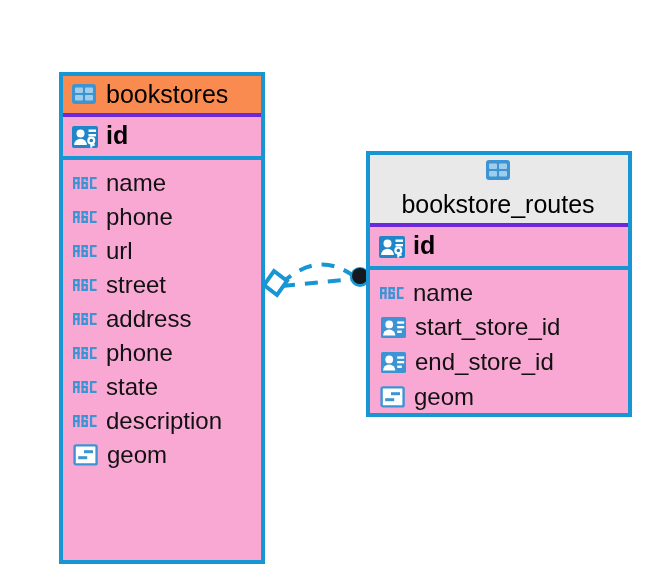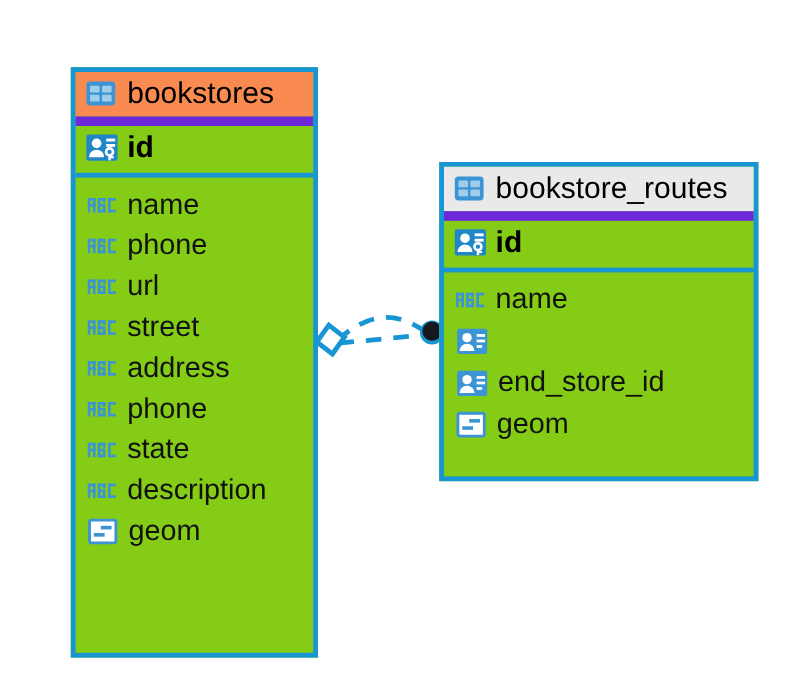--- a/index.html
+++ b/index.html
@@ -10,40 +10,41 @@
     position:relative;
     overflow:hidden;
   }
   .canvas{position:absolute;inset:0;}
 
   
   .entity{
     position:absolute;
     box-sizing:border-box;
     border:4px solid var(--edge,#1896d3);
-    background:#84cc16;
+    background:#f9a8d4;
+    margin-top:16px;
   }
   .entity-header{
     display:flex;align-items:center;gap:9px;
     box-sizing:border-box;
     padding:4px 10px 5px 8px;
     font-size:25px;
     color:#000;
     line-height:1.12;
     white-space:nowrap;
   }
   .header-orange{background:#f98a50;}
-  .header-grey{background:#e9e9e9;}
+  .header-grey{background:#e9e9e9;flex-direction:column;}
 
   .pk-row{
-    display:flex;align-items:flex-start;gap:7px;
+    display:flex;align-items:flex-end;gap:7px;
     box-sizing:border-box;
     padding:5px 10px 6px 8px;
     font-size:25px;font-weight:bold;color:#000;
-    border-top:8px solid #6d28d9;
+    border-top:4px solid #6d28d9;
     border-bottom:4px solid #1896d3;
     line-height:1.1;
     white-space:nowrap;
   }
   .cols{
     box-sizing:border-box;
     padding:6px 8px 7px 8px;
   }
   .col-row{
     display:flex;align-items:center;gap:8px;
@@ -373,20 +374,21 @@
         <span class="ic">
           <svg width="27" height="25" viewBox="0 0 27 25">
             <rect x="1" y="2" width="25" height="21" rx="1.6" fill="#3d94d4"></rect>
             <circle cx="9.2" cy="9.4" r="3.9" fill="#ffffff"></circle>
             <path d="M 3 20.6 a 6.2 6.2 0 0 1 12.4 0 Z" fill="#ffffff"></path>
             <rect x="17.2" y="6.4" width="7" height="2.3" fill="#ffffff"></rect>
             <rect x="17.2" y="11" width="7" height="2.3" fill="#ffffff"></rect>
             <rect x="17.2" y="15.6" width="4.6" height="2.3" fill="#ffffff"></rect>
           </svg>
         </span>
+        <span>start_store_id</span>
       </div>
 
       <div class="col-row">
         <span class="ic">
           <svg width="27" height="25" viewBox="0 0 27 25">
             <rect x="1" y="2" width="25" height="21" rx="1.6" fill="#3d94d4"></rect>
             <circle cx="9.2" cy="9.4" r="3.9" fill="#ffffff"></circle>
             <path d="M 3 20.6 a 6.2 6.2 0 0 1 12.4 0 Z" fill="#ffffff"></path>
             <rect x="17.2" y="6.4" width="7" height="2.3" fill="#ffffff"></rect>
             <rect x="17.2" y="11" width="7" height="2.3" fill="#ffffff"></rect>

